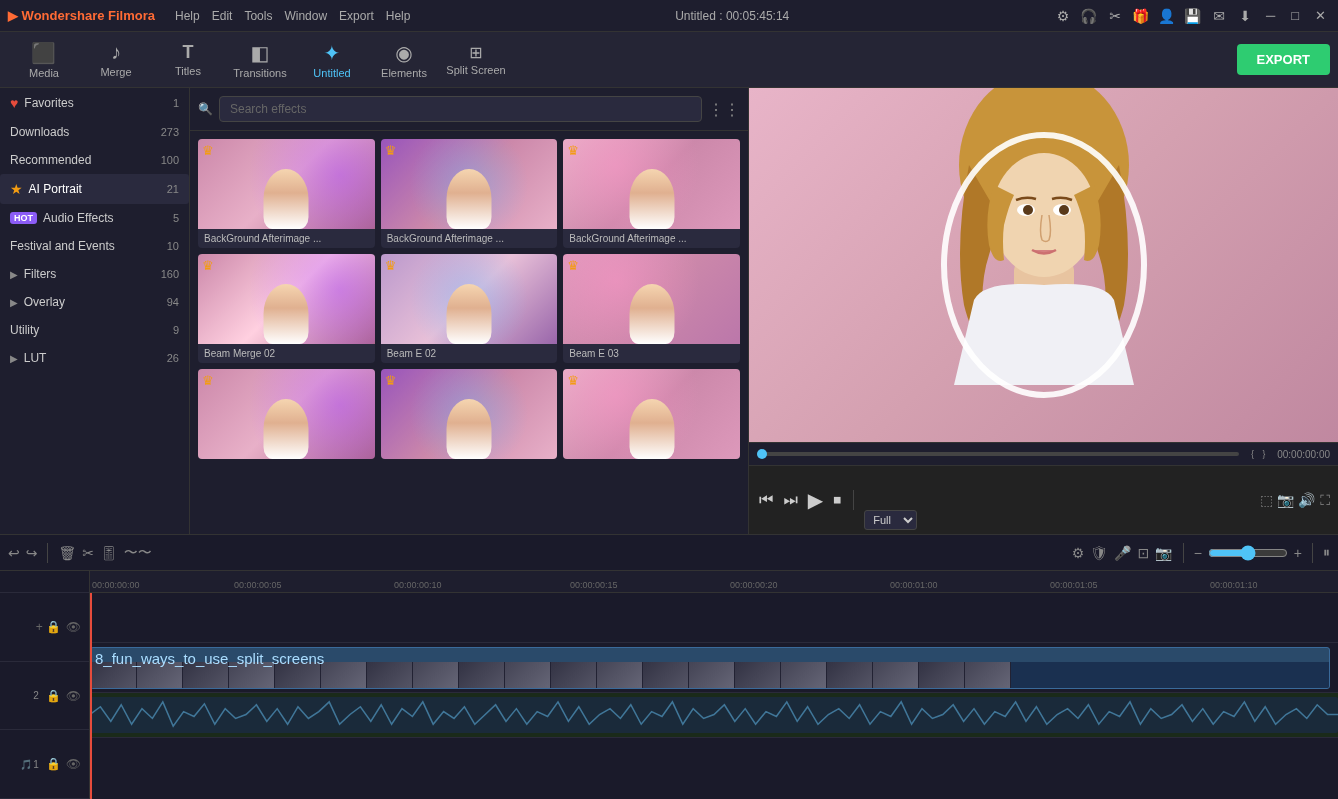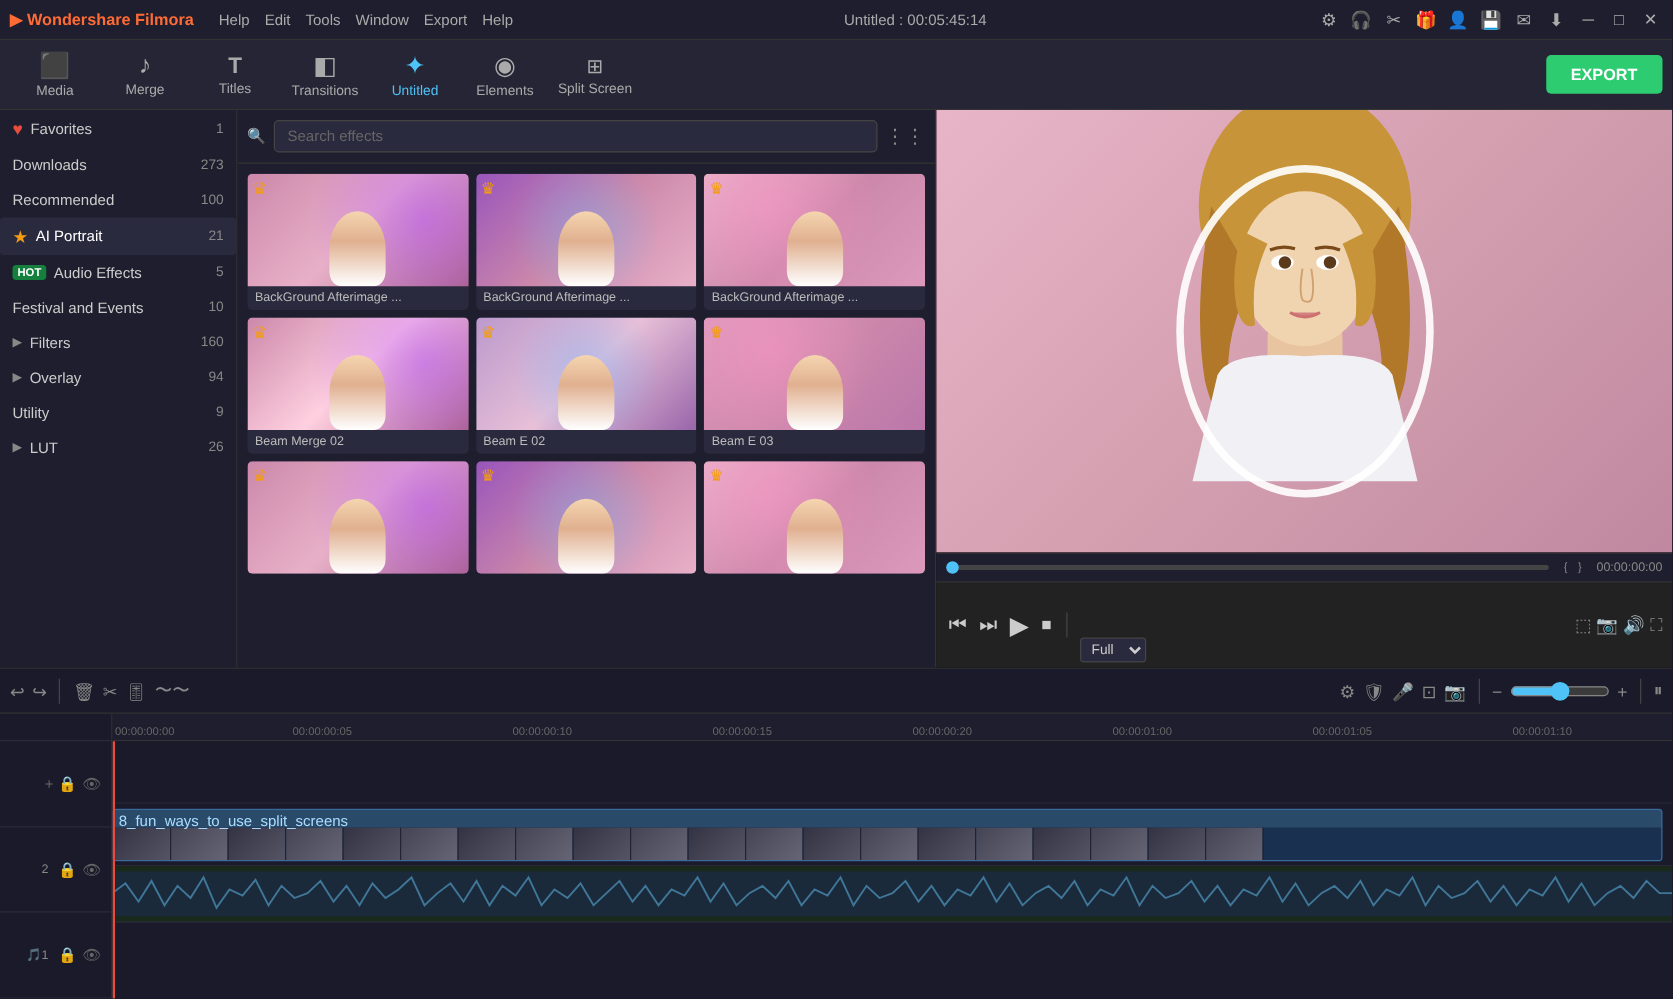--- a/index.html
+++ b/index.html
@@ -26,21 +26,21 @@
     
     .main-area { display: flex; height: calc(799px - 32px - 56px - 265px); }
 
     
     .sidebar { width: 190px; background: #1e1e2e; border-right: 1px solid #333; overflow-y: auto; flex-shrink: 0; }
     .sidebar-item { display: flex; align-items: center; padding: 7px 10px; cursor: pointer; border-radius: 3px; justify-content: space-between; }
     .sidebar-item.active { background: #2a2a3e; color: #fff; }
     .sidebar-item-left { display: flex; align-items: center; gap: 6px; }
     .sidebar-item-badge { font-size: 9px; background: #ff6b35; color: #fff; padding: 1px 4px; border-radius: 3px; font-weight: bold; }
     .sidebar-item-badge.new { background: #2ecc71; }
-    .sidebar-item-badge.hot { background: #15803d; }
+    .sidebar-item-badge.hot { background: #8b5cf6; }
     .sidebar-count { color: #888; font-size: 11px; }
     .sidebar-item .heart { color: #e74c3c; font-size: 14px; }
     .sidebar-item .star { color: #f39c12; font-size: 14px; }
     .sidebar-arrow { color: #888; font-size: 10px; }
 
     
     .effects-panel { flex: 1; background: #1e1e2e; display: flex; flex-direction: column; overflow: hidden; }
     .search-bar { display: flex; align-items: center; padding: 8px; border-bottom: 1px solid #333; gap: 6px; }
     .search-input { flex: 1; background: #2a2a3e; border: 1px solid #444; border-radius: 4px; padding: 5px 10px; color: #ccc; font-size: 12px; outline: none; }
     .search-input::placeholder { color: #666; }
@@ -75,21 +75,21 @@
     .timeline-labels { width: 90px; background: #1a1a2a; border-right: 1px solid #333; display: flex; flex-direction: column; }
     .tl-label-row { display: flex; align-items: center; justify-content: flex-end; padding: 0 8px; gap: 4px; flex: 1; border-bottom: 1px solid #2a2a3a; }
     .tl-label-icon { color: #666; font-size: 12px; cursor: pointer; }
     .timeline-tracks { flex: 1; overflow-x: auto; overflow-y: hidden; position: relative; }
     .tl-ruler { height: 22px; background: #1e1e2e; border-bottom: 1px solid #333; position: relative; display: flex; align-items: flex-end; padding-bottom: 2px; }
     .tl-ruler-mark { position: absolute; font-size: 9px; color: #666; white-space: nowrap; bottom: 2px; }
     .tl-playhead { position: absolute; top: 0; left: 0; width: 2px; background: #e74c3c; z-index: 10; height: 100%; }
     .track-row { height: 50px; border-bottom: 1px solid #2a2a3a; position: relative; }
     .track-row.video-track { background: #1a1a2a; }
     .video-clip { position: absolute; top: 4px; height: 42px; background: #2a4a6a; border-radius: 3px; overflow: hidden; display: flex; align-items: stretch; border: 1px solid #3a6a9a; cursor: pointer; }
-    .clip-label { position: absolute; top: 2px; left: 4px; font-size: 12px; color: #aaddff; white-space: nowrap; z-index: 2; }
+    .clip-label { position: absolute; top: 2px; left: 4px; font-size: 15px; color: #aaddff; white-space: nowrap; z-index: 2; }
     .clip-frames { display: flex; align-items: stretch; width: 100%; overflow: hidden; }
     .audio-track { height: 45px; background: #1a2a1a; border-bottom: 1px solid #2a2a3a; position: relative; }
     .audio-waveform { position: absolute; inset: 4px; background: #1a3a5a; border-radius: 2px; }
 
     
     ::-webkit-scrollbar { width: 4px; height: 4px; }
     ::-webkit-scrollbar-track { background: #1a1a2a; }
     ::-webkit-scrollbar-thumb { background: #444; border-radius: 2px; }
 
     
@@ -443,21 +443,21 @@
         <span class="tl-label-icon">🔒</span>
         <span class="tl-label-icon">👁</span>
       </div>
     </div>
 
     <div class="timeline-tracks" style="position:relative;flex:1;">
 
       <div class="tl-ruler" style="position:relative;height:22px;background:#1e1e2e;border-bottom:1px solid #333;overflow:hidden;">
         <span class="tl-ruler-mark" style="left:2px;">00:00:00:00</span>
         <span class="tl-ruler-mark" style="left:144px;">00:00:00:05</span>
-        <span class="tl-ruler-mark" style="left:320px;text-align:right;">00:00:00:10</span>
+        <span class="tl-ruler-mark" style="left:304px;text-align:right;">00:00:00:10</span>
         <span class="tl-ruler-mark" style="left:480px;">00:00:00:15</span>
         <span class="tl-ruler-mark" style="left:640px;">00:00:00:20</span>
         <span class="tl-ruler-mark" style="left:800px;">00:00:01:00</span>
         <span class="tl-ruler-mark" style="left:960px;">00:00:01:05</span>
         <span class="tl-ruler-mark" style="left:1120px;">00:00:01:10</span>
       </div>
 
       <div class="tl-playhead" style="left:0;top:22px;height:calc(100% - 22px);"></div>
 
       <div class="track-row" style="height:50px;background:#1a1a2a;"></div>

